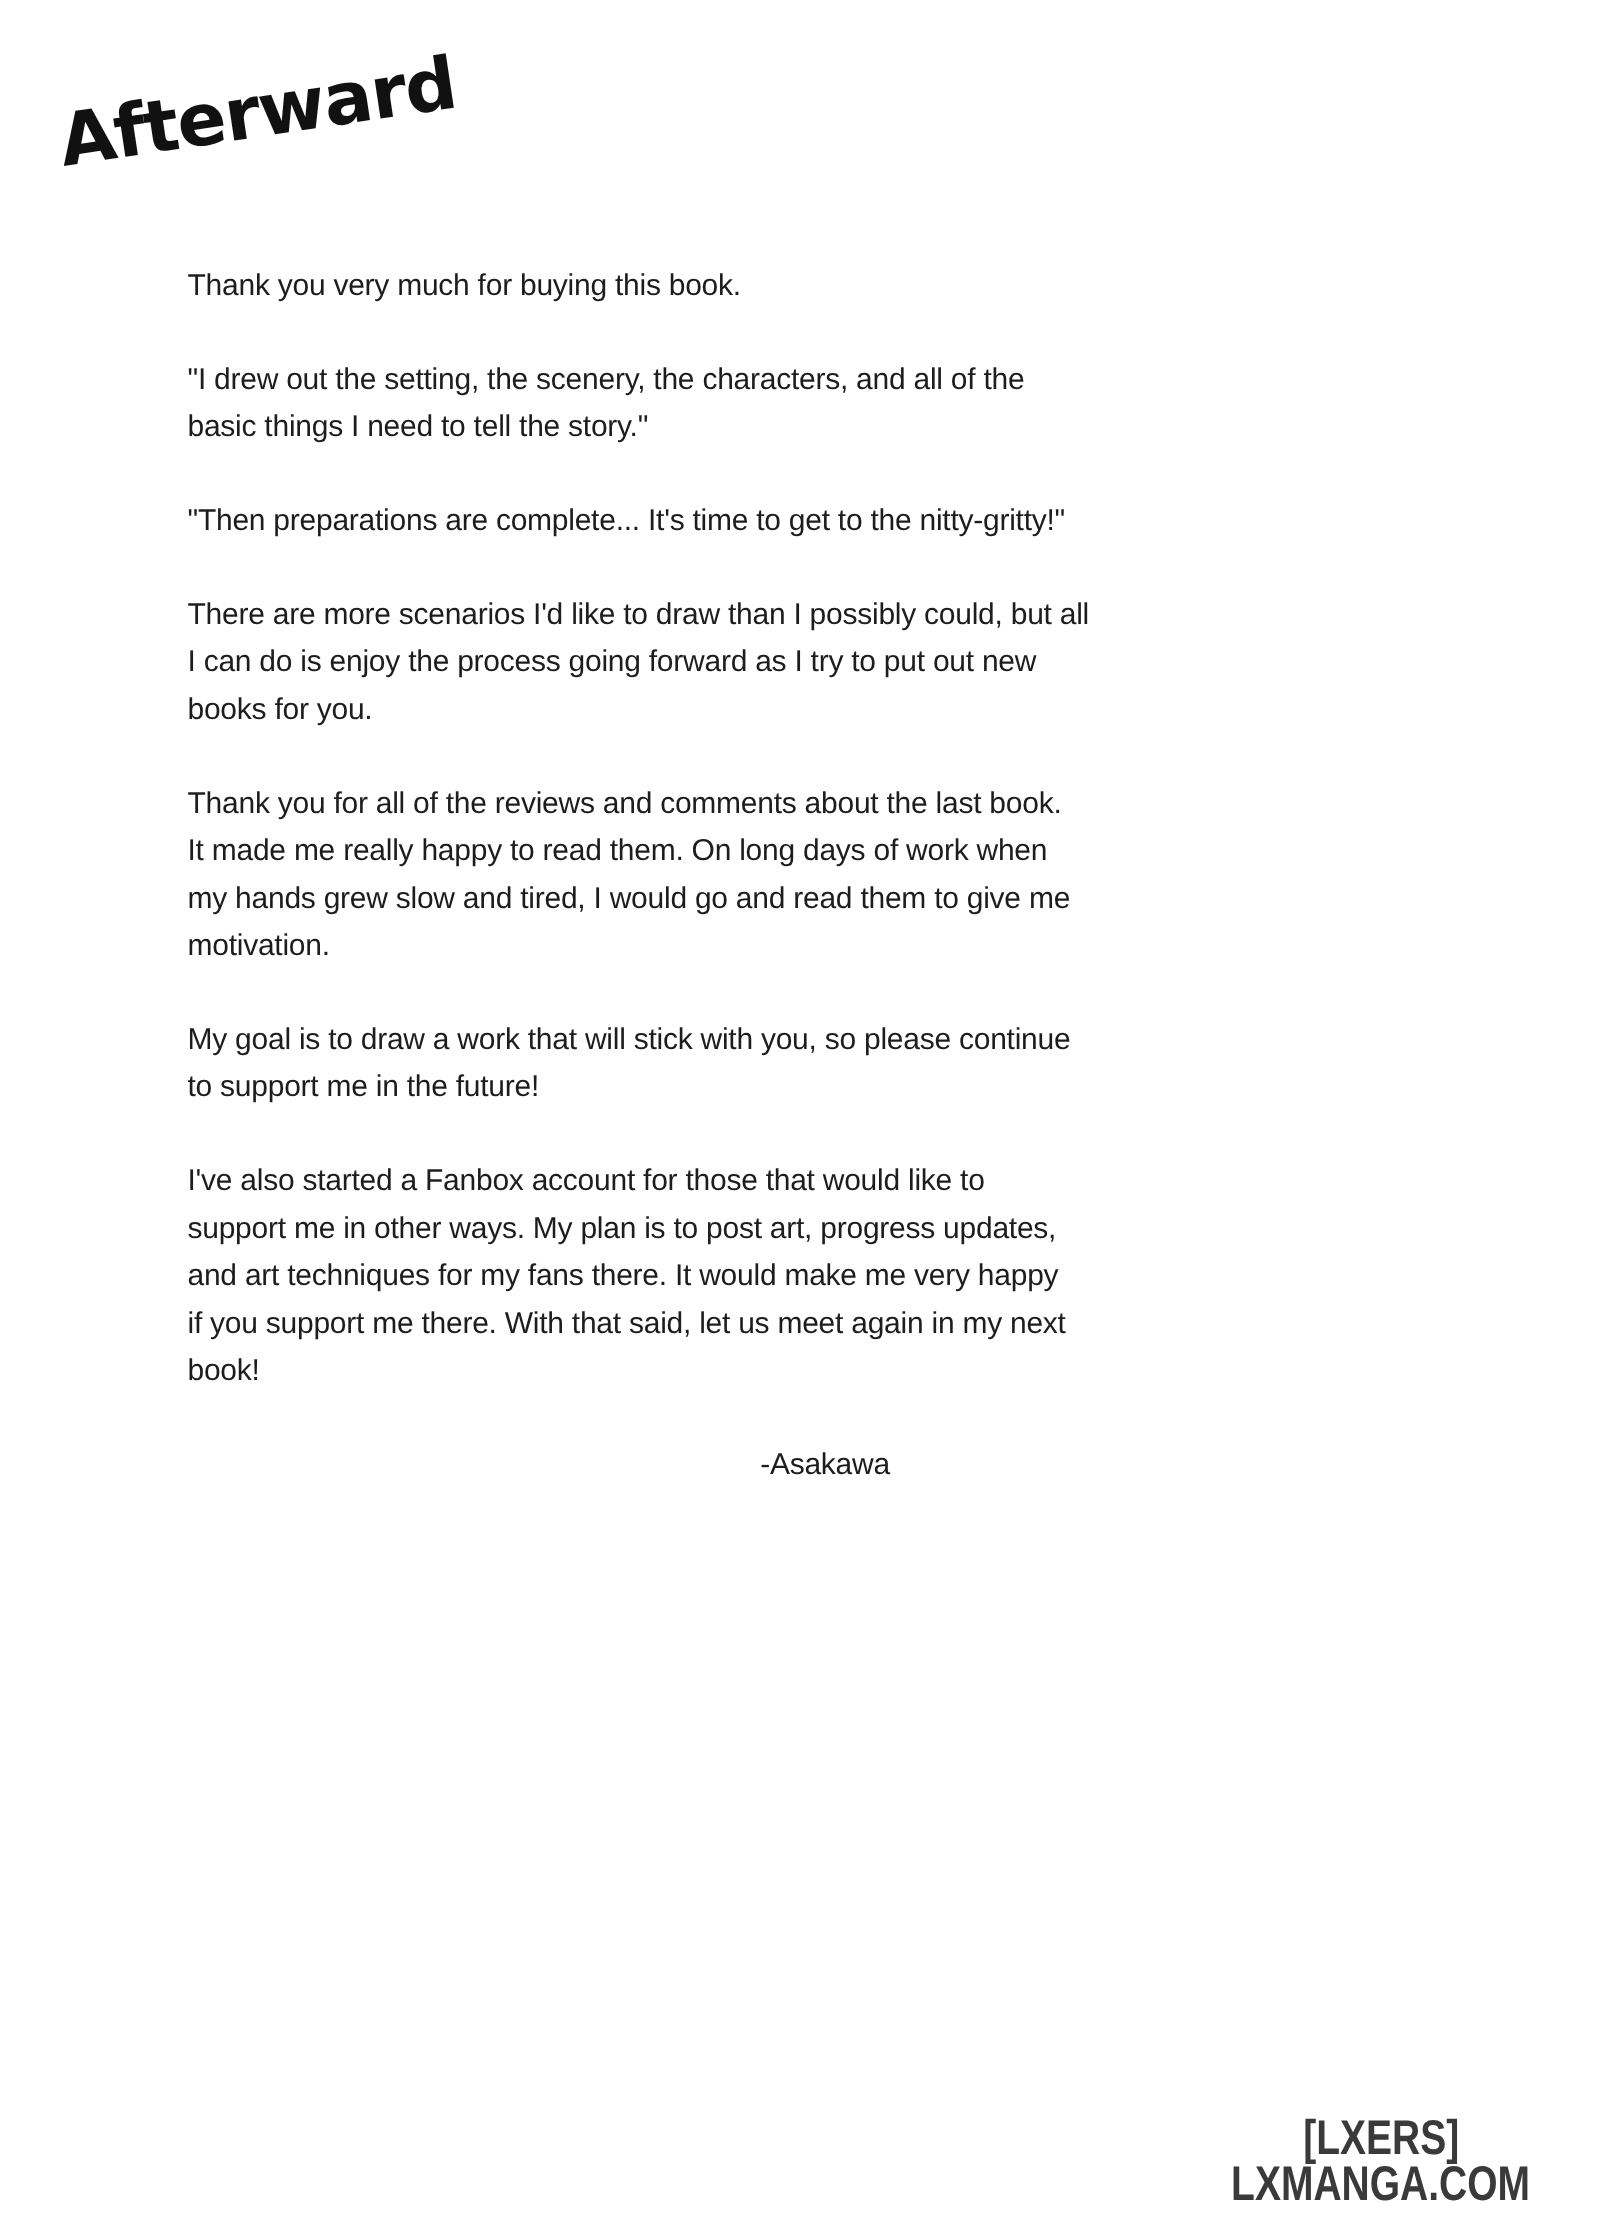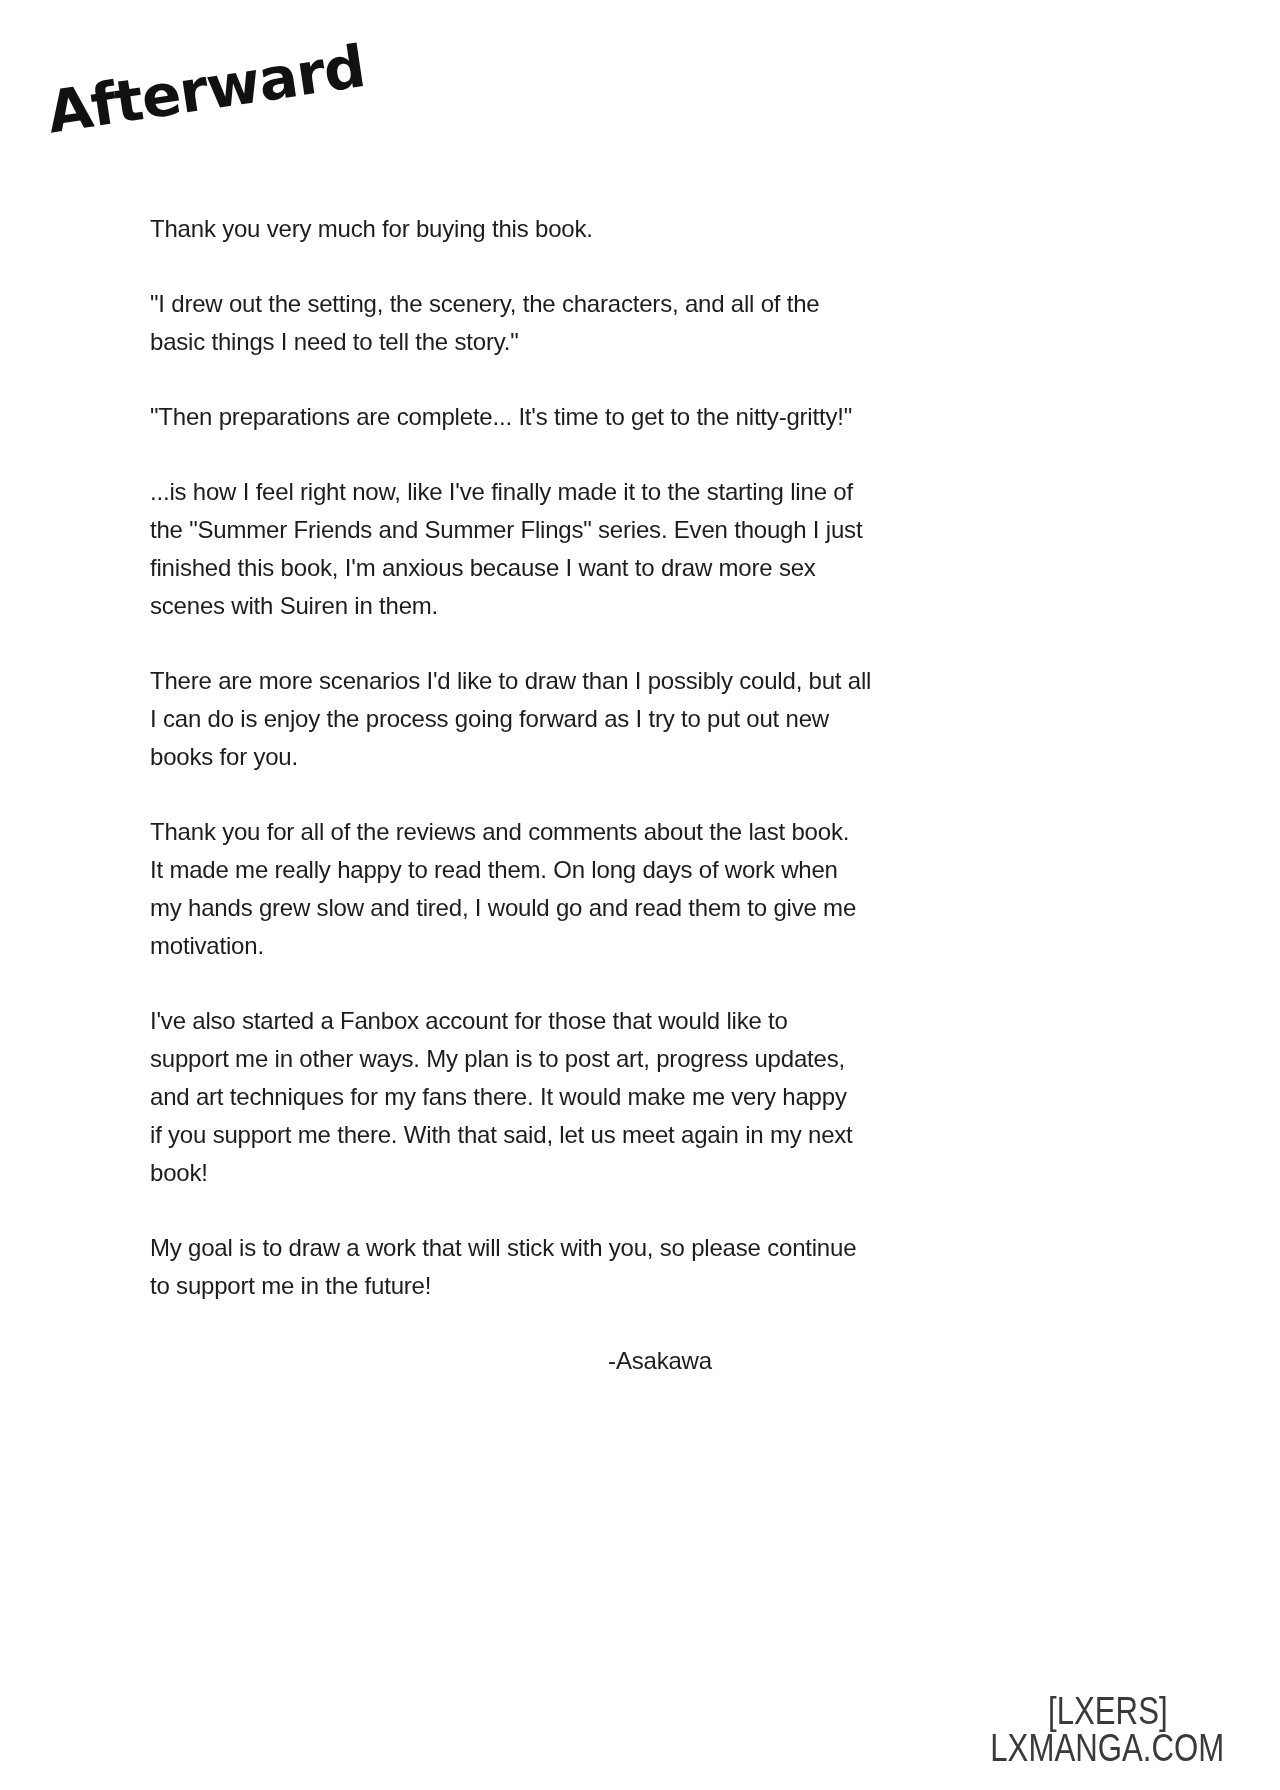--- a/index.html
+++ b/index.html
@@ -43,21 +43,21 @@
   .signature { margin: 0; text-align: center; }
   .watermark {
     position: absolute;
     right: 26px;
     bottom: 24px;
     display: flex;
     flex-direction: column;
     align-items: center;
     color: #3a3a3a;
     font-family: "Liberation Sans", sans-serif;
-    font-weight: normal;
+    font-weight: bold;
   }
   .watermark span {
     display: block;
     font-size: 39px;
     line-height: 37px;
     letter-spacing: 0px;
     transform: scaleX(0.8);
     transform-origin: center;
     white-space: pre;
   }
@@ -68,38 +68,34 @@
 <div class="page">
 
   <h1 class="title">Afterward</h1>
 
   <div class="body-text">
     <div>
         <p>Thank you very much for buying this book.</p>
         <p>"I drew out the setting, the scenery, the characters, and all of the
 basic things I need to tell the story."</p>
         <p>"Then preparations are complete... It's time to get to the nitty-gritty!"</p>
-        <p>...is how I feel right now, like I've finally made it to the starting line of
-the "Summer Friends and Summer Flings" series. Even though I just
-finished this book, I'm anxious because I want to draw more sex
-scenes with Suiren in them.</p>
         <p>There are more scenarios I'd like to draw than I possibly could, but all
 I can do is enjoy the process going forward as I try to put out new
 books for you.</p>
         <p>Thank you for all of the reviews and comments about the last book.
 It made me really happy to read them. On long days of work when
 my hands grew slow and tired, I would go and read them to give me
 motivation.</p>
+        <p>My goal is to draw a work that will stick with you, so please continue
+to support me in the future!</p>
         <p>I've also started a Fanbox account for those that would like to
 support me in other ways. My plan is to post art, progress updates,
 and art techniques for my fans there. It would make me very happy
 if you support me there. With that said, let us meet again in my next
 book!</p>
-        <p>My goal is to draw a work that will stick with you, so please continue
-to support me in the future!</p>
       </div>
     <p class="signature">-Asakawa</p>
   </div>
 
   <div class="watermark">
     <span>[LXERS]</span>
     <span>LXMANGA.COM</span>
   </div>
 
 </div>

